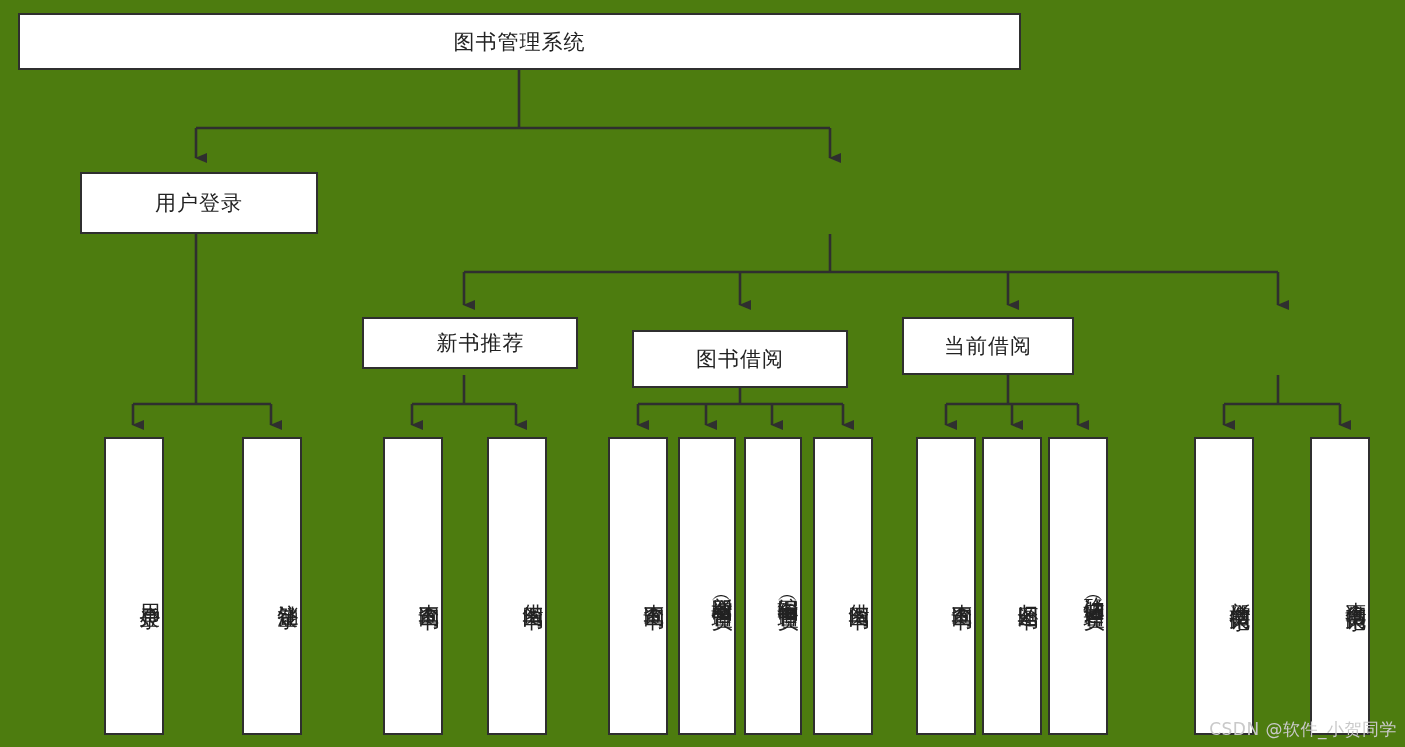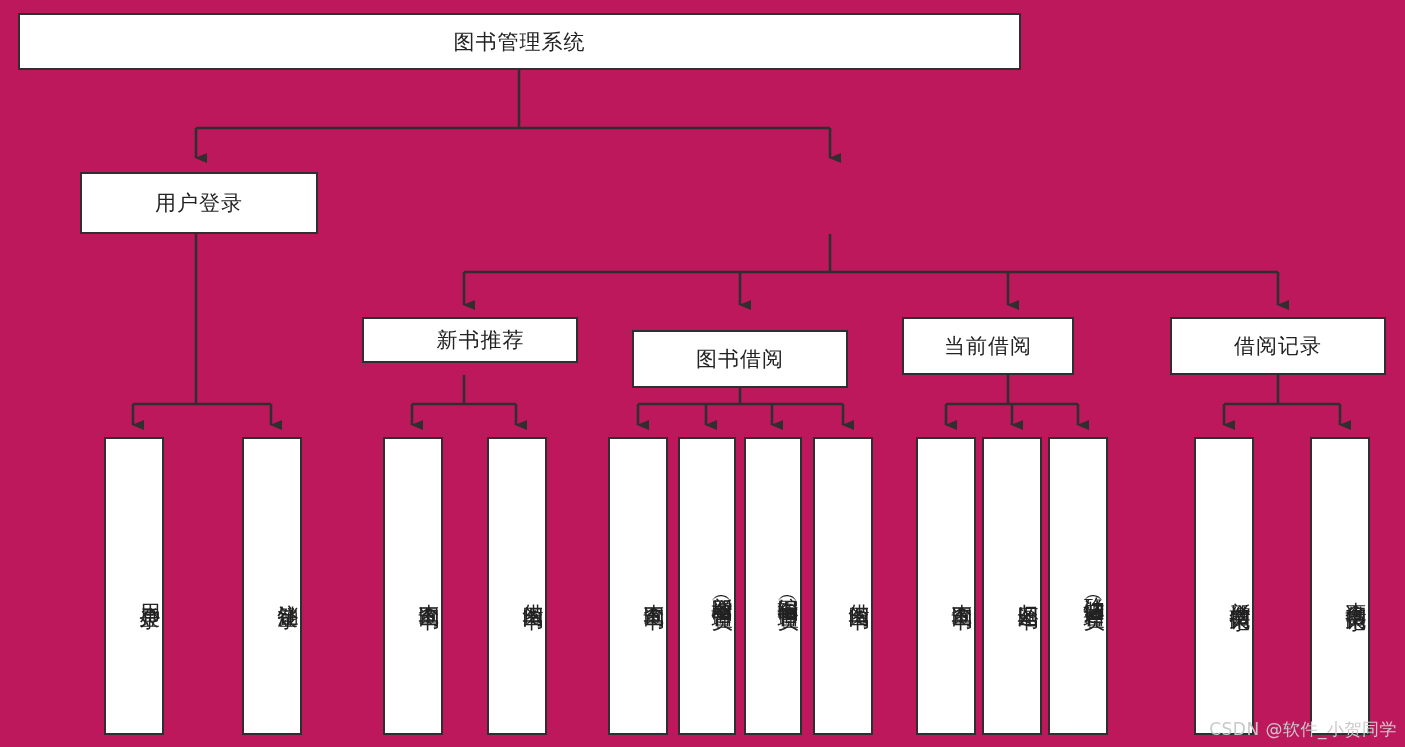--- a/index.html
+++ b/index.html
@@ -1,18 +1,18 @@
 <!DOCTYPE html>
 <html><head>
 <meta charset="utf-8">
 <style>
   html,body{margin:0;padding:0;background:#ffffff;}
   body{width:1405px;height:747px;overflow:hidden;
        font-family:"DejaVu Sans","Liberation Sans",sans-serif;}
-  #stage{position:relative;width:1405px;height:747px;background:#be185d;}
+  #stage{position:relative;width:1405px;height:747px;background:#4d7c0f;}
   svg#wires{position:absolute;left:0;top:0;width:1405px;height:747px;}
   .node{position:absolute;box-sizing:border-box;background:#ffffff;
         border:2px solid #2f2f2f;display:flex;align-items:center;
         justify-content:center;color:#222222;}
   .node.h{font-size:21px;letter-spacing:1px;}
   .node.v{writing-mode:vertical-rl;text-orientation:upright;
           font-size:21px;line-height:1.22;letter-spacing:2px;
           align-items:flex-start;justify-content:center;padding-top:10px;}
   .node.v.tall{padding-top:6px;}
   #watermark{position:absolute;right:8px;bottom:6px;font-size:17px;
@@ -70,24 +70,23 @@
       <path d="M1224,404 L1340,404"></path>
       <path d="M1224,404 L1224,425" marker-end="url(#ah)"></path>
       <path d="M1340,404 L1340,425" marker-end="url(#ah)"></path>
     </g>
   </svg>
 
   <div class="node h" style="left:18px;top:13px;width:1003px;height:57px;">图书管理系统</div>
 
   <div class="node h" style="left:80px;top:172px;width:238px;height:62px;">用户登录</div>
 
-  <div class="node h" style="left:362px;top:317px;width:216px;height:46px;padding-left:21px;">新书推荐</div>
+  <div class="node h" style="left:362px;top:317px;width:216px;height:52px;padding-left:21px;">新书推荐</div>
   <div class="node h" style="left:632px;top:330px;width:216px;height:58px;">图书借阅</div>
   <div class="node h" style="left:902px;top:317px;width:172px;height:58px;">当前借阅</div>
-  <div class="node h" style="left:1170px;top:317px;width:216px;height:58px;">借阅记录</div>
 
   <div class="node v" style="left:104px;top:437px;width:60px;height:298px;">用户登录</div>
   <div class="node v" style="left:242px;top:437px;width:60px;height:298px;">注销登录</div>
 
   <div class="node v" style="left:383px;top:437px;width:60px;height:298px;">查询图书</div>
   <div class="node v" style="left:487px;top:437px;width:60px;height:298px;">借阅图书</div>
 
   <div class="node v" style="left:608px;top:437px;width:60px;height:298px;">查询图书</div>
   <div class="node v tall" style="left:678px;top:437px;width:58px;height:298px;">新增图书（管理员）</div>
   <div class="node v tall" style="left:744px;top:437px;width:58px;height:298px;">编辑图书（管理员）</div>

